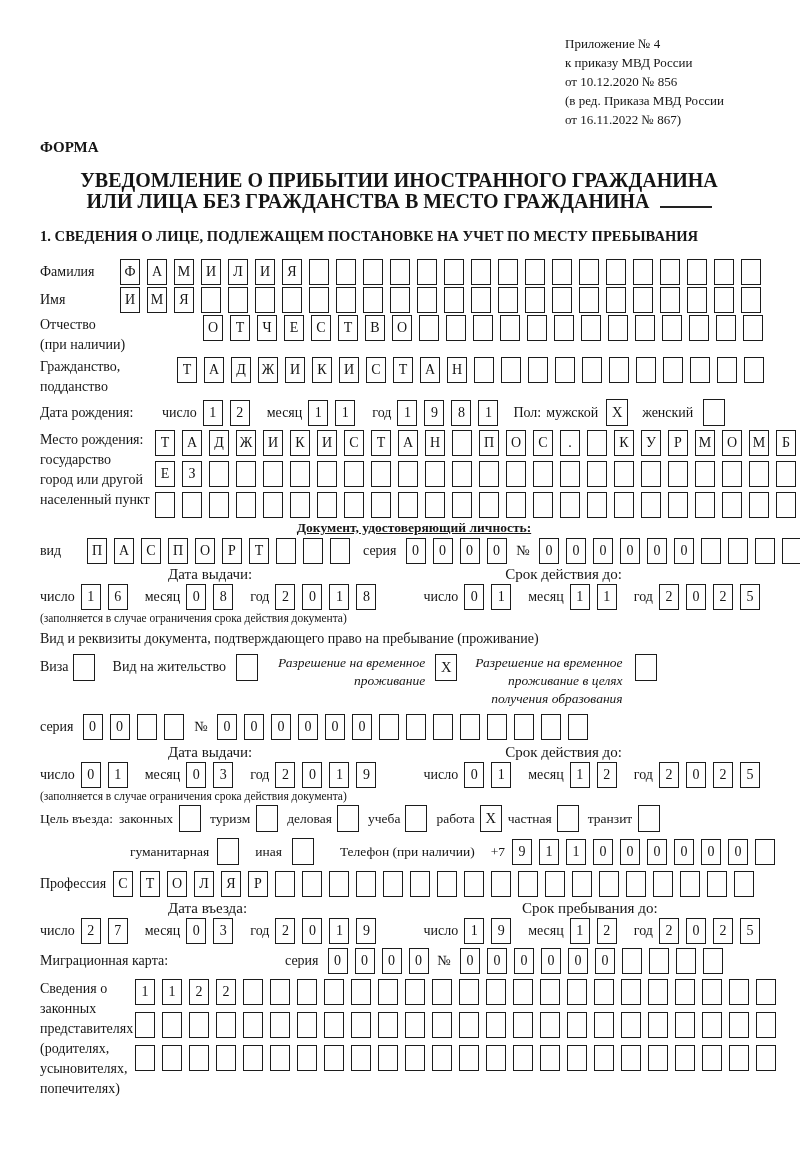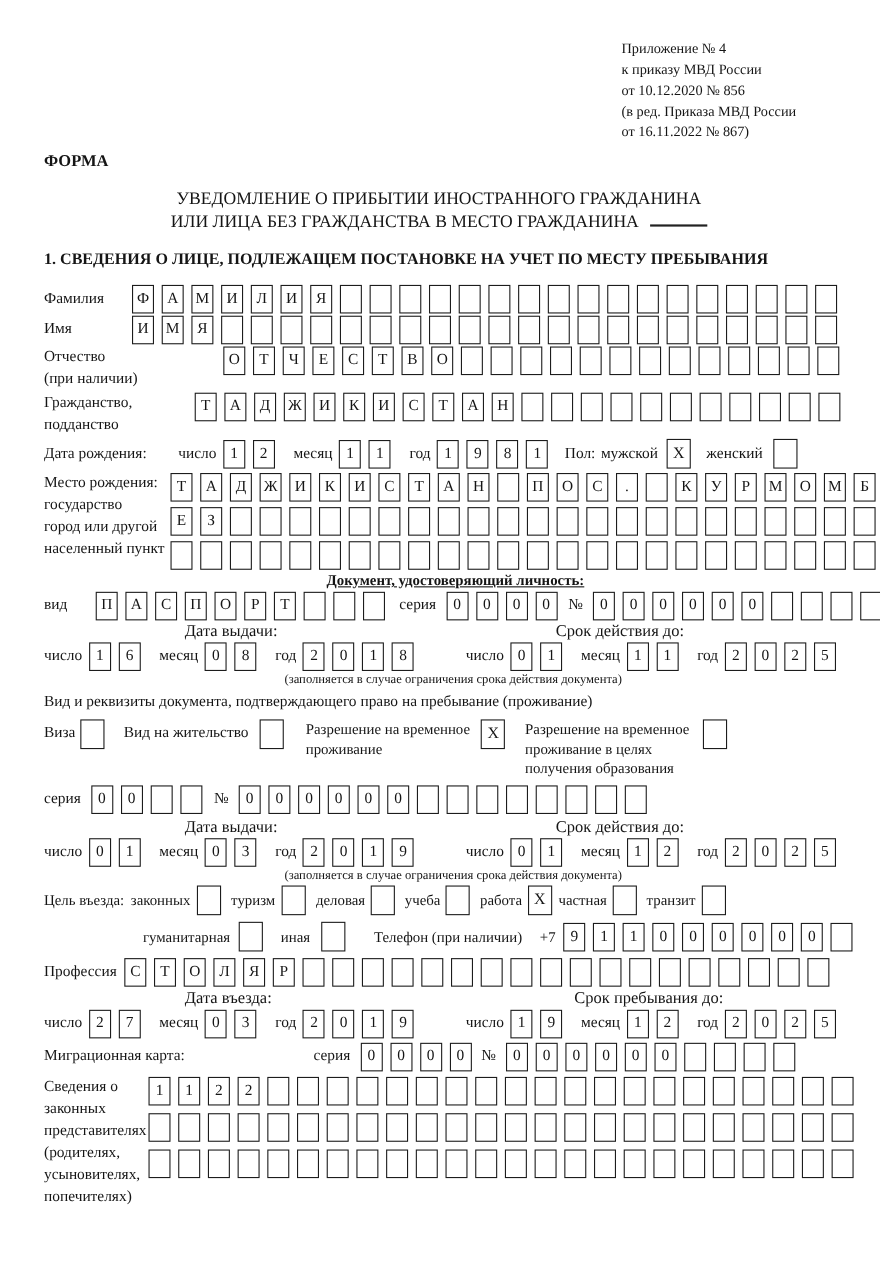--- a/index.html
+++ b/index.html
@@ -1,38 +1,38 @@
 <!DOCTYPE html>
 <html><head>
 <meta charset="utf-8">
 <style>
   html,body{margin:0;padding:0;background:#fff;}
   body{width:800px;height:1163px;overflow:hidden;color:#151515;
        font-family:"Liberation Serif","DejaVu Serif",serif;font-size:14px;}
   .page{padding:34px 12px 0 40px;}
   .hdr{margin-left:525px;font-size:13px;line-height:19px;}
   .forma{font-weight:bold;font-size:15px;text-align:left;padding-right:34px;margin-top:10px;}
-  .title{text-align:center;font-weight:normal;font-size:16px;line-height:21px;margin-top:14px;padding-right:30px;}
+  .title{text-align:center;font-weight:bold;font-size:20px;line-height:21px;margin-top:14px;padding-right:30px;}
   .blank-line{display:inline-block;width:52px;height:3px;border-bottom:2.5px solid #222;margin-left:10px;}
   .sec{font-weight:bold;font-size:14.6px;margin-top:16px;margin-bottom:14px;}
   .row{display:flex;align-items:center;margin-bottom:2px;}
   .rowtop{align-items:flex-start;}
   .cells{display:flex;flex-wrap:nowrap;}
   .cell{box-sizing:border-box;flex:0 0 auto;width:20px;height:26px;border:1.5px solid #1c1c1c;
         margin-right:7px;display:inline-flex;align-items:center;justify-content:center;font-size:14px;}
   .cb{box-sizing:border-box;flex:0 0 auto;width:22px;height:27px;border:1.5px solid #1c1c1c;
       display:inline-flex;align-items:center;justify-content:center;font-size:14.5px;}
   .lbl{flex:0 0 auto;}
   .lblcol div{line-height:20px;}
   .dlbl{margin-right:6px;margin-left:10px;}
   .dhead{font-size:15px;margin-bottom:1px;display:flex;}
-  .note{font-size:11.5px;text-align:center;padding-right:4px;margin-bottom:3px;}
+  .note{font-size:11.5px;text-align:left;padding-right:4px;margin-bottom:3px;}
   .para{font-size:14px;line-height:21px;margin-top:4px;}
   .ctr{text-align:center;font-weight:bold;font-size:13.5px;margin:2px 0 2px 0;text-decoration:underline;}
-  .twoline{text-align:left;font-size:13.5px;line-height:18px;}
+  .twoline{text-align:right;font-size:13.5px;line-height:18px;font-style:italic;}
   .footnote{font-size:12px;margin:4px 0 0 170px;}
   .mb5{margin-bottom:5px;}
 </style>
 </head>
 <body>
 
 <div class="page">
 
   <div class="hdr">
     <div>Приложение № 4</div>

